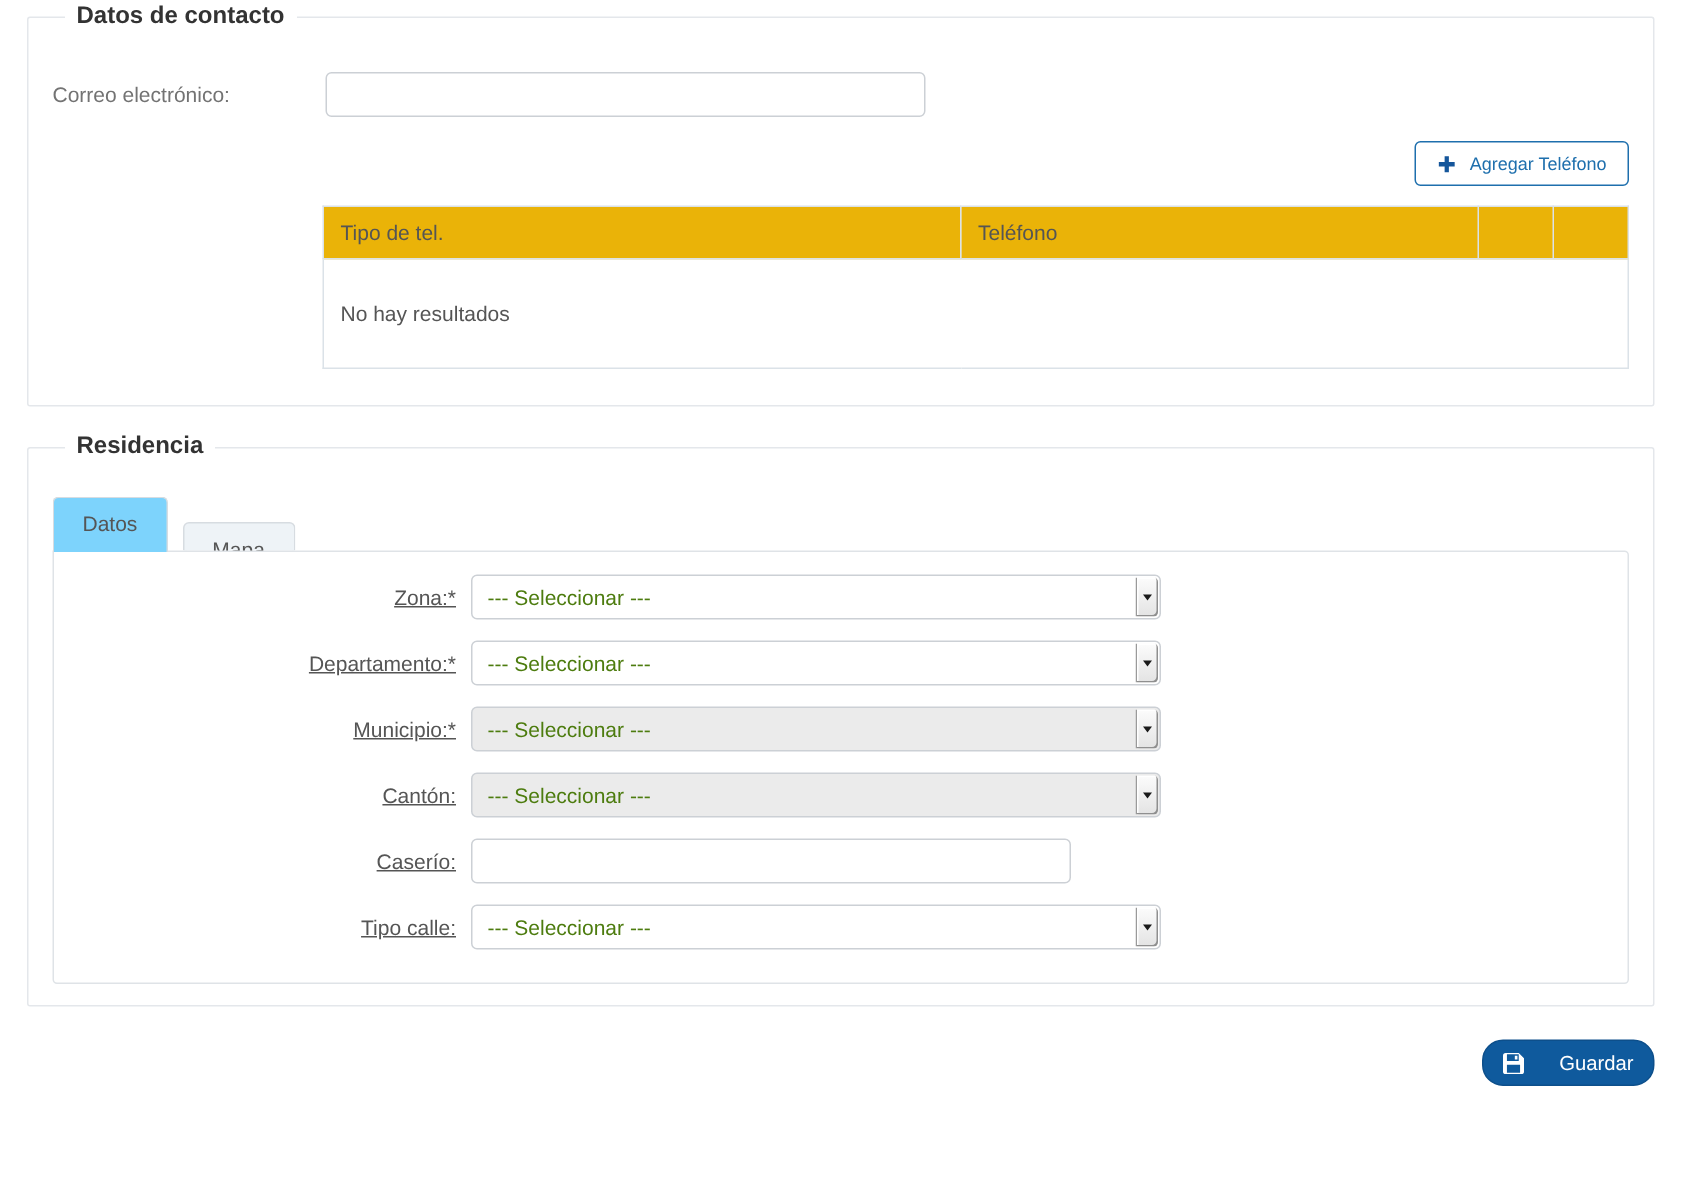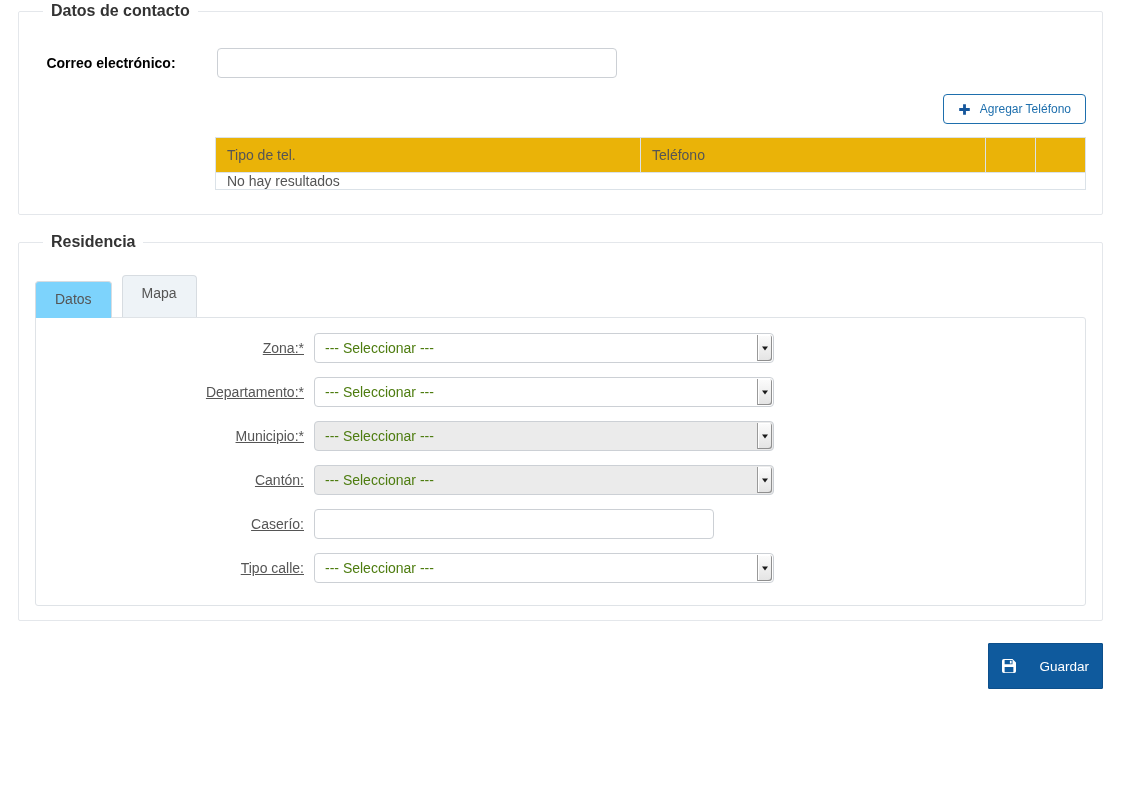--- a/index.html
+++ b/index.html
@@ -20,21 +20,21 @@
   }
   legend.section-legend {
     font-size:16px;
     font-weight:bold;
     color:#333;
     padding:0 8px;
     margin-left:8px;
   }
   
   .c-row { display:flex; align-items:center; margin-top:22px; }
-  .c-label { width:152px; text-align:center; margin-right:30px; color:#000000;font-weight:bold; }
+  .c-label { width:152px; text-align:left; margin-right:30px; color:#737373; }
   .text-input {
     height:30px; width:400px;
     border:1px solid #ccd0d5; border-radius:4px;
     padding:0 10px; font:inherit; color:#555; background:#fff; outline:none;
   }
   .text-input.wide { width:600px; }
   .phones-content { margin-left:180px; margin-top:16px; }
   .btn-row { text-align:right; }
   .outline-btn {
     display:inline-flex; align-items:center; gap:9px;
@@ -43,26 +43,26 @@
     color:#1e6fad; font-family:inherit; font-size:12px; cursor:pointer;
   }
   .phones-table { width:100%; border-collapse:collapse; margin-top:13px; table-layout:fixed; }
   .phones-table th {
     background:#eab308; border:1px solid #dbe2e8;
     padding:9px 11px; font-weight:400; text-align:left; color:#555; font-size:14px;
   }
   .phones-table th.col-type { width:425px; }
   .phones-table th.col-action { width:50px; }
   .phones-table td.empty-cell {
-    border:1px solid #dbe2e8; padding:0 11px; color:#555; background:#fff;
+    border:1px solid #dbe2e8; padding:28px 11px; color:#555; background:#fff;
   }
   
   .tabs { display:flex; align-items:flex-end; margin-top:18px; }
   .tab {
-    height:42px; line-height:35px; padding:0 19px;
+    height:19px; line-height:35px; padding:0 19px;
     border:1px solid #d7dce1; border-bottom:none;
     border-radius:4px 4px 0 0; margin-right:10px;
     color:#555; cursor:pointer; background:#eef3f7;
   }
   .tab.active { background:#7dd3fc; height:37px; margin-bottom:-1px; position:relative; z-index:2; }
   .tab-panel {
     border:1px solid #dfe3e7; border-radius:0 3px 3px 3px;
     padding:15px 14px 22px; background:#fff; position:relative; z-index:1;
   }
   .r-row { display:flex; align-items:center; margin-bottom:14px; }
@@ -84,22 +84,22 @@
   .select-arrow::after {
     content:""; position:absolute; left:50%; top:50%;
     transform:translate(-50%,-40%);
     border-left:3.5px solid transparent; border-right:3.5px solid transparent;
     border-top:4.5px solid #1a1a1a;
   }
   
   .footer { display:flex; justify-content:flex-end; margin-top:22px; }
   .save-btn {
     display:inline-flex; align-items:center; gap:23px;
-    height:46px; padding:0 13px;
-    background:#0f5a9d; border:1px solid #0d4f8b; border-radius:1px;
+    height:31px; padding:0 13px;
+    background:#0f5a9d; border:1px solid #0d4f8b; border-radius:14px;
     color:#fff; font-family:inherit; font-size:13.5px; cursor:pointer;
   }
   .icon { display:inline-flex; align-items:center; }
 </style>
 </head>
 <body>
 
 <fieldset class="section">
   <legend class="section-legend">Datos de contacto</legend>
 

